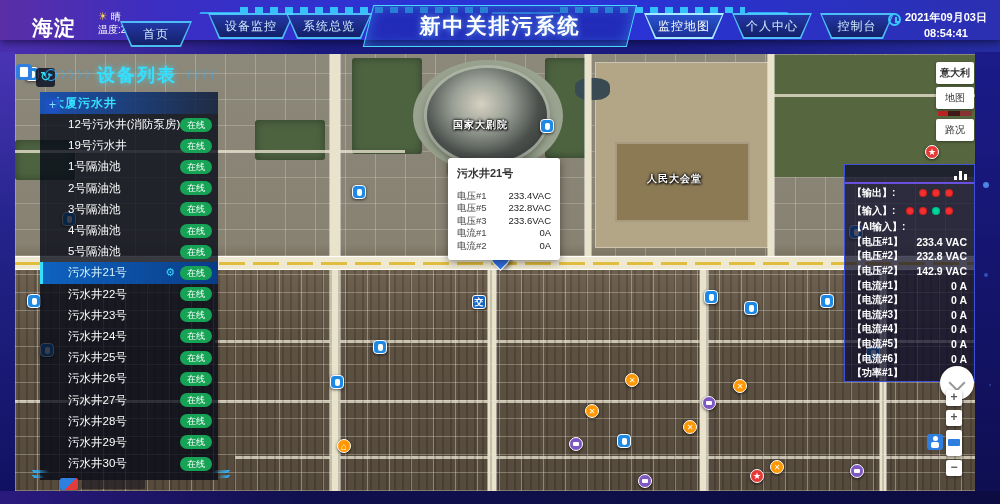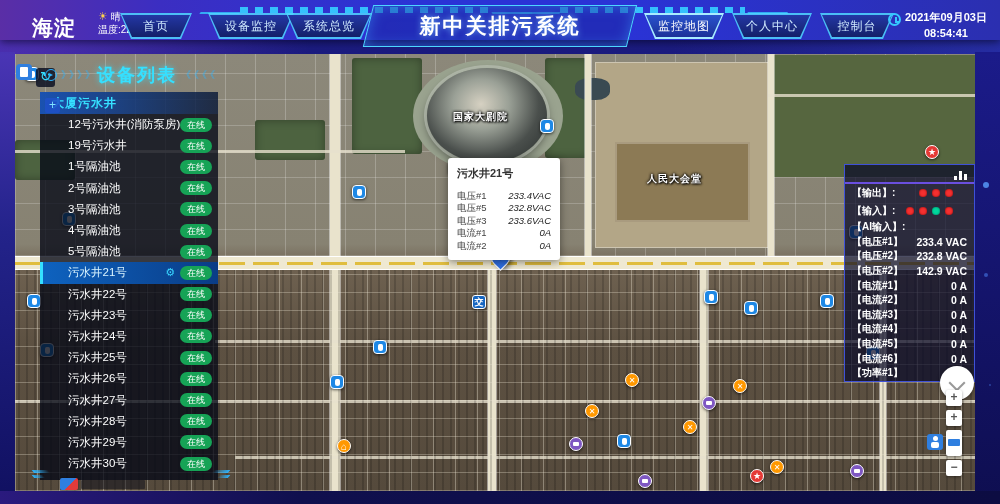--- a/index.html
+++ b/index.html
@@ -90,21 +90,21 @@
   .bigpin{position:absolute;left:476px;top:194px;width:19px;height:19px;z-index:5;
     background:#2f6fe4;border:1.5px solid #fff;border-radius:50% 50% 50% 0;
     transform:rotate(-45deg);box-shadow:2px 2px 5px rgba(0,0,0,.6);}
   .bigpin:after{content:"";position:absolute;left:5.5px;top:5.5px;width:5px;height:5px;border-radius:50%;background:#123a8c;}
 
   
   .popup{position:absolute;left:433px;top:104px;width:112px;height:102px;background:#fff;
     border-radius:3px;box-shadow:0 2px 8px rgba(0,0,0,.45);z-index:6;padding:8px 9px 6px;color:#333;}
   .popup-title{font-size:11px;font-weight:bold;color:#333;margin-bottom:9px;}
   .popup-row{display:flex;justify-content:space-between;font-size:9.5px;line-height:12.4px;color:#444;}
-  .popup-row .v{color:#222;font-style:italic;}
+  .popup-row .v{color:#222;}
 
   
   .sb-head{position:absolute;left:25px;top:9px;width:178px;height:24px;z-index:9;
     display:flex;align-items:center;justify-content:center;gap:4px;color:#35e0ff;}
   .sb-head .deco{font-size:10px;letter-spacing:-2px;color:#2db4ff;}
   .sb-head .t{font-size:18px;font-weight:bold;letter-spacing:2px;text-shadow:0 0 6px rgba(53,224,255,.8);}
   .sb-circle-icon{width:12px;height:12px;border:1px solid #2db4ff;border-radius:50%;position:relative;flex:none;}
   .sb-circle-icon:after{content:"";position:absolute;left:3px;top:3px;border-left:4px solid #2db4ff;border-top:2.5px solid transparent;border-bottom:2.5px solid transparent;}
   .doc-icon{position:absolute;left:1px;top:10px;width:16px;height:16px;background:#2f7fe0;border-radius:4px;z-index:9;}
   .doc-icon:after{content:"";position:absolute;left:4px;top:3px;width:8px;height:10px;background:#fff;border-radius:1px;}
@@ -188,21 +188,21 @@
   <div class="hdr-line skewL" style="left:520px;top:12px;width:40px;"></div>
   <div class="hdr-line skewR" style="left:748px;top:12px;width:40px;"></div>
 
   <div class="region">海淀</div>
   <div class="weather">
     <div><span class="sun">☀</span>
       <span>晴</span></div>
     <div>温度:22°C</div>
   </div>
 
-  <div class="navbtn" style="left:120px;width:72px;">
+  <div class="navbtn" style="left:120px;width:72px;margin-top:8px;">
     <div class="inner">
         <span>首页</span>
       </div>
   </div>
   <div class="navbtn" style="left:208px;width:86px;">
     <div class="inner">
         <span>设备监控</span>
       </div>
   </div>
   <div class="navbtn" style="left:286px;width:86px;">
@@ -261,21 +261,21 @@
   <div class="road-v" style="left:685px;top:216px;width:8px;height:221px;"></div>
   <div class="road-v" style="left:865px;top:216px;width:6px;height:221px;"></div>
   <div class="road-m" style="left:0;top:96px;width:390px;height:3px;"></div>
   <div class="road-m" style="left:753px;top:40px;width:207px;height:3px;"></div>
   <div class="road-m" style="left:200px;top:286px;width:760px;height:3px;"></div>
   <div class="road-m" style="left:0;top:346px;width:960px;height:3px;"></div>
   <div class="road-m" style="left:220px;top:402px;width:740px;height:3px;"></div>
 
   <div class="tex-bottom"></div>
 
-  <div class="maplabel" style="left:438px;top:56px;">国家大剧院</div>
+  <div class="maplabel" style="left:438px;top:64px;">国家大剧院</div>
   <div class="maplabel" style="left:632px;top:118px;text-align:right;">人民大会堂</div>
 
   <div id="markers-layer">
       <div class="marker m-device" style="left: 10px; top: 13px;"></div>
       <div class="marker m-device" style="left: 47px; top: 158px;"></div>
       <div class="marker m-device" style="left: 12px; top: 240px;"></div>
       <div class="marker m-device" style="left: 25px; top: 289px;"></div>
       <div class="marker m-device" style="left: 337px; top: 131px;"></div>
       <div class="marker m-device" style="left: 433px; top: 107px;"></div>
       <div class="marker m-device" style="left: 358px; top: 286px;"></div>
@@ -488,20 +488,26 @@
           <span class="pval">0 A</span>
         </div>
         <div class="prow">
           <span class="plabel">【功率#1】</span>
           <span class="pval">0 W</span>
         </div>
       </div>
   </div>
   <div class="collapse-btn"></div>
 
+  <div class="layerctl">
+    <div class="cell b">意大利</div>
+    <div class="cell">地图</div>
+    <div class="strip"></div>
+    <div class="cell">路况</div>
+  </div>
 
   <div class="zoomctl">
     <div class="zbtn">+</div>
     <div class="zbtn">+</div>
     <div class="pegman"></div>
     <div class="zslider"></div>
     <div class="zbtn">−</div>
   </div>
 
   <div class="provider-logo"></div>

